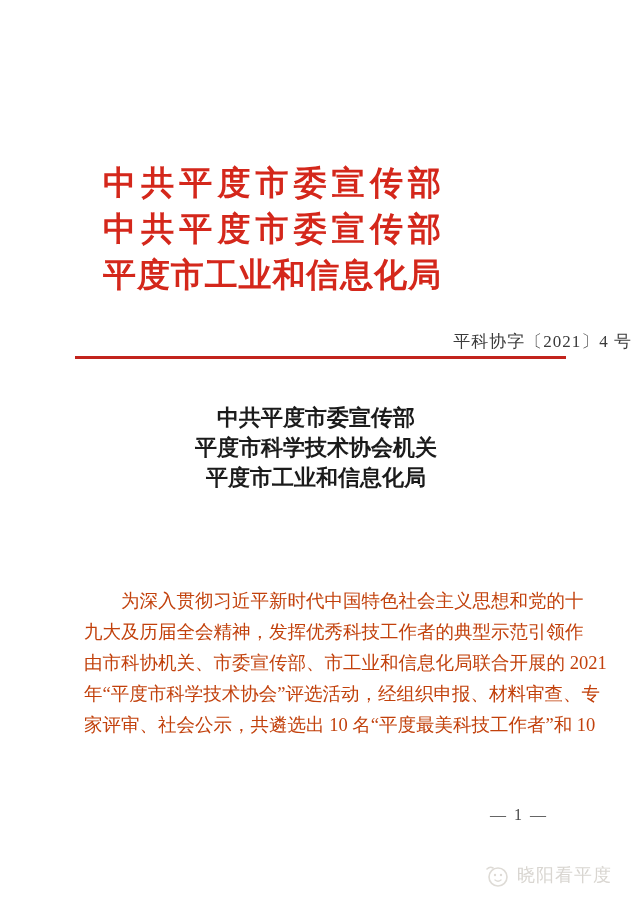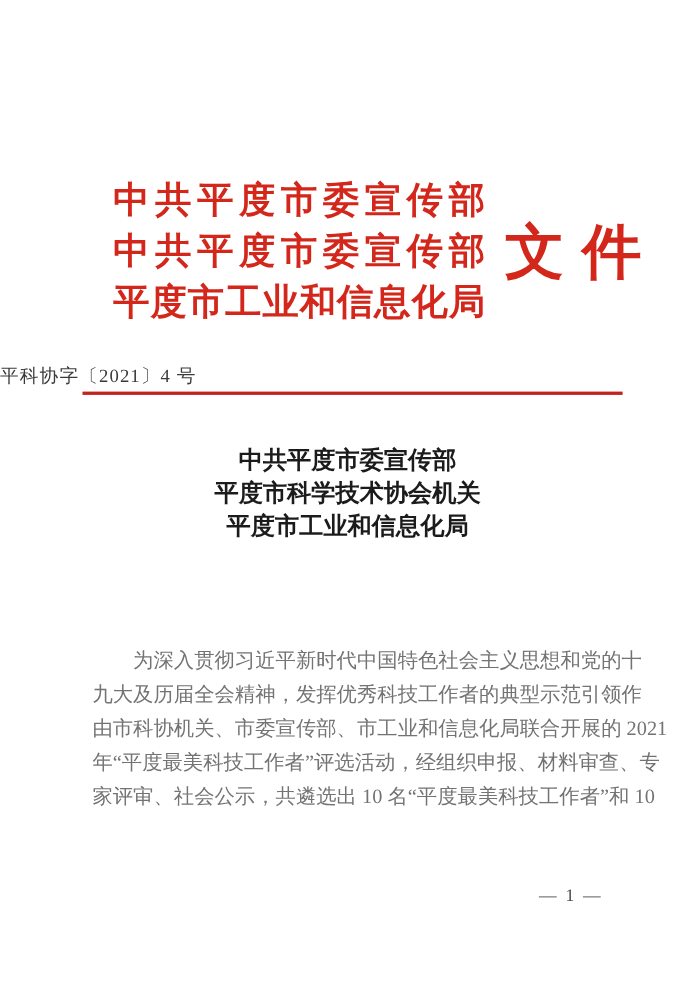--- a/index.html
+++ b/index.html
@@ -43,21 +43,21 @@
     color: #d4271b;
     letter-spacing: 16px;
     white-space: nowrap;
   }
 
   
   .doc-number {
     position: absolute;
     left: 0; top: 330px;
     width: 632px;
-    text-align: left;
+    text-align: right;
     font-size: 17px;
     color: #3a3a3a;
     letter-spacing: 1px;
   }
   .red-rule {
     position: absolute;
     left: 75px; top: 356px;
     width: 491px; height: 3px;
     background: #c2231c;
   }
@@ -74,21 +74,21 @@
     font-size: 22px;
     font-weight: bold;
     line-height: 30px;
   }
 
   
   .doc-body {
     position: absolute;
     left: 84px; top: 586px;
     width: 477px;
-    color: #737373;
+    color: #c2410c;
   }
   .body-line {
     font-size: 18.5px;
     line-height: 31px;
     text-align: justify;
     text-align-last: justify;
     white-space: nowrap;
   }
   .body-line.first { text-indent: 2em; }
   .body-line.last { text-align-last: left; white-space: normal; }
@@ -120,37 +120,48 @@
 <body>
 
 <div class="page">
 
   <div class="letterhead">
     <div class="org-lines">
       <div class="org-line">中共平度市委宣传部</div>
       <div class="org-line">中共平度市委宣传部</div>
       <div class="org-line">平度市工业和信息化局</div>
     </div>
-    <div class="doc-type">文件</div>
   </div>
 
   <div class="doc-number">平科协字〔2021〕4 号</div>
 
   <div class="red-rule"></div>
 
   <div class="doc-title">
     <div class="title-line">中共平度市委宣传部</div>
     <div class="title-line">平度市科学技术协会机关</div>
     <div class="title-line">平度市工业和信息化局</div>
   </div>
 
   <div class="doc-body">
     <div class="body-line first">为深入贯彻习近平新时代中国特色社会主义思想和党的十</div>
     <div class="body-line">九大及历届全会精神，发挥优秀科技工作者的典型示范引领作</div>
     <div class="body-line">由市科协机关、市委宣传部、市工业和信息化局联合开展的 2021</div>
-    <div class="body-line">年“平度最美科技工作者”评选活动，经组织申报、材料审查、专</div>
+    <div class="body-line">年“平度市科学技术协会”评选活动，经组织申报、材料审查、专</div>
     <div class="body-line">家评审、社会公示，共遴选出 10 名“平度最美科技工作者”和 10</div>
   </div>
 
   <div class="page-number">— 1 —</div>
 
+  <div class="watermark">
+    <span class="watermark-icon">
+      <svg viewBox="0 0 30 30" width="30" height="30">
+        <circle cx="16" cy="17" r="9" fill="none" stroke="#dedbd6" stroke-width="1.6"></circle>
+        <path d="M5 9 q3 -3 6 -1" fill="none" stroke="#dedbd6" stroke-width="1.6" stroke-linecap="round"></path>
+        <circle cx="13" cy="15" r="1.2" fill="#dedbd6"></circle>
+        <circle cx="19" cy="15" r="1.2" fill="#dedbd6"></circle>
+        <path d="M13 20 q3 2.5 6 0" fill="none" stroke="#dedbd6" stroke-width="1.4" stroke-linecap="round"></path>
+      </svg>
+    </span>
+    <span class="watermark-text">晓阳看平度</span>
+  </div>
 
 </div>
 
 </body></html>

